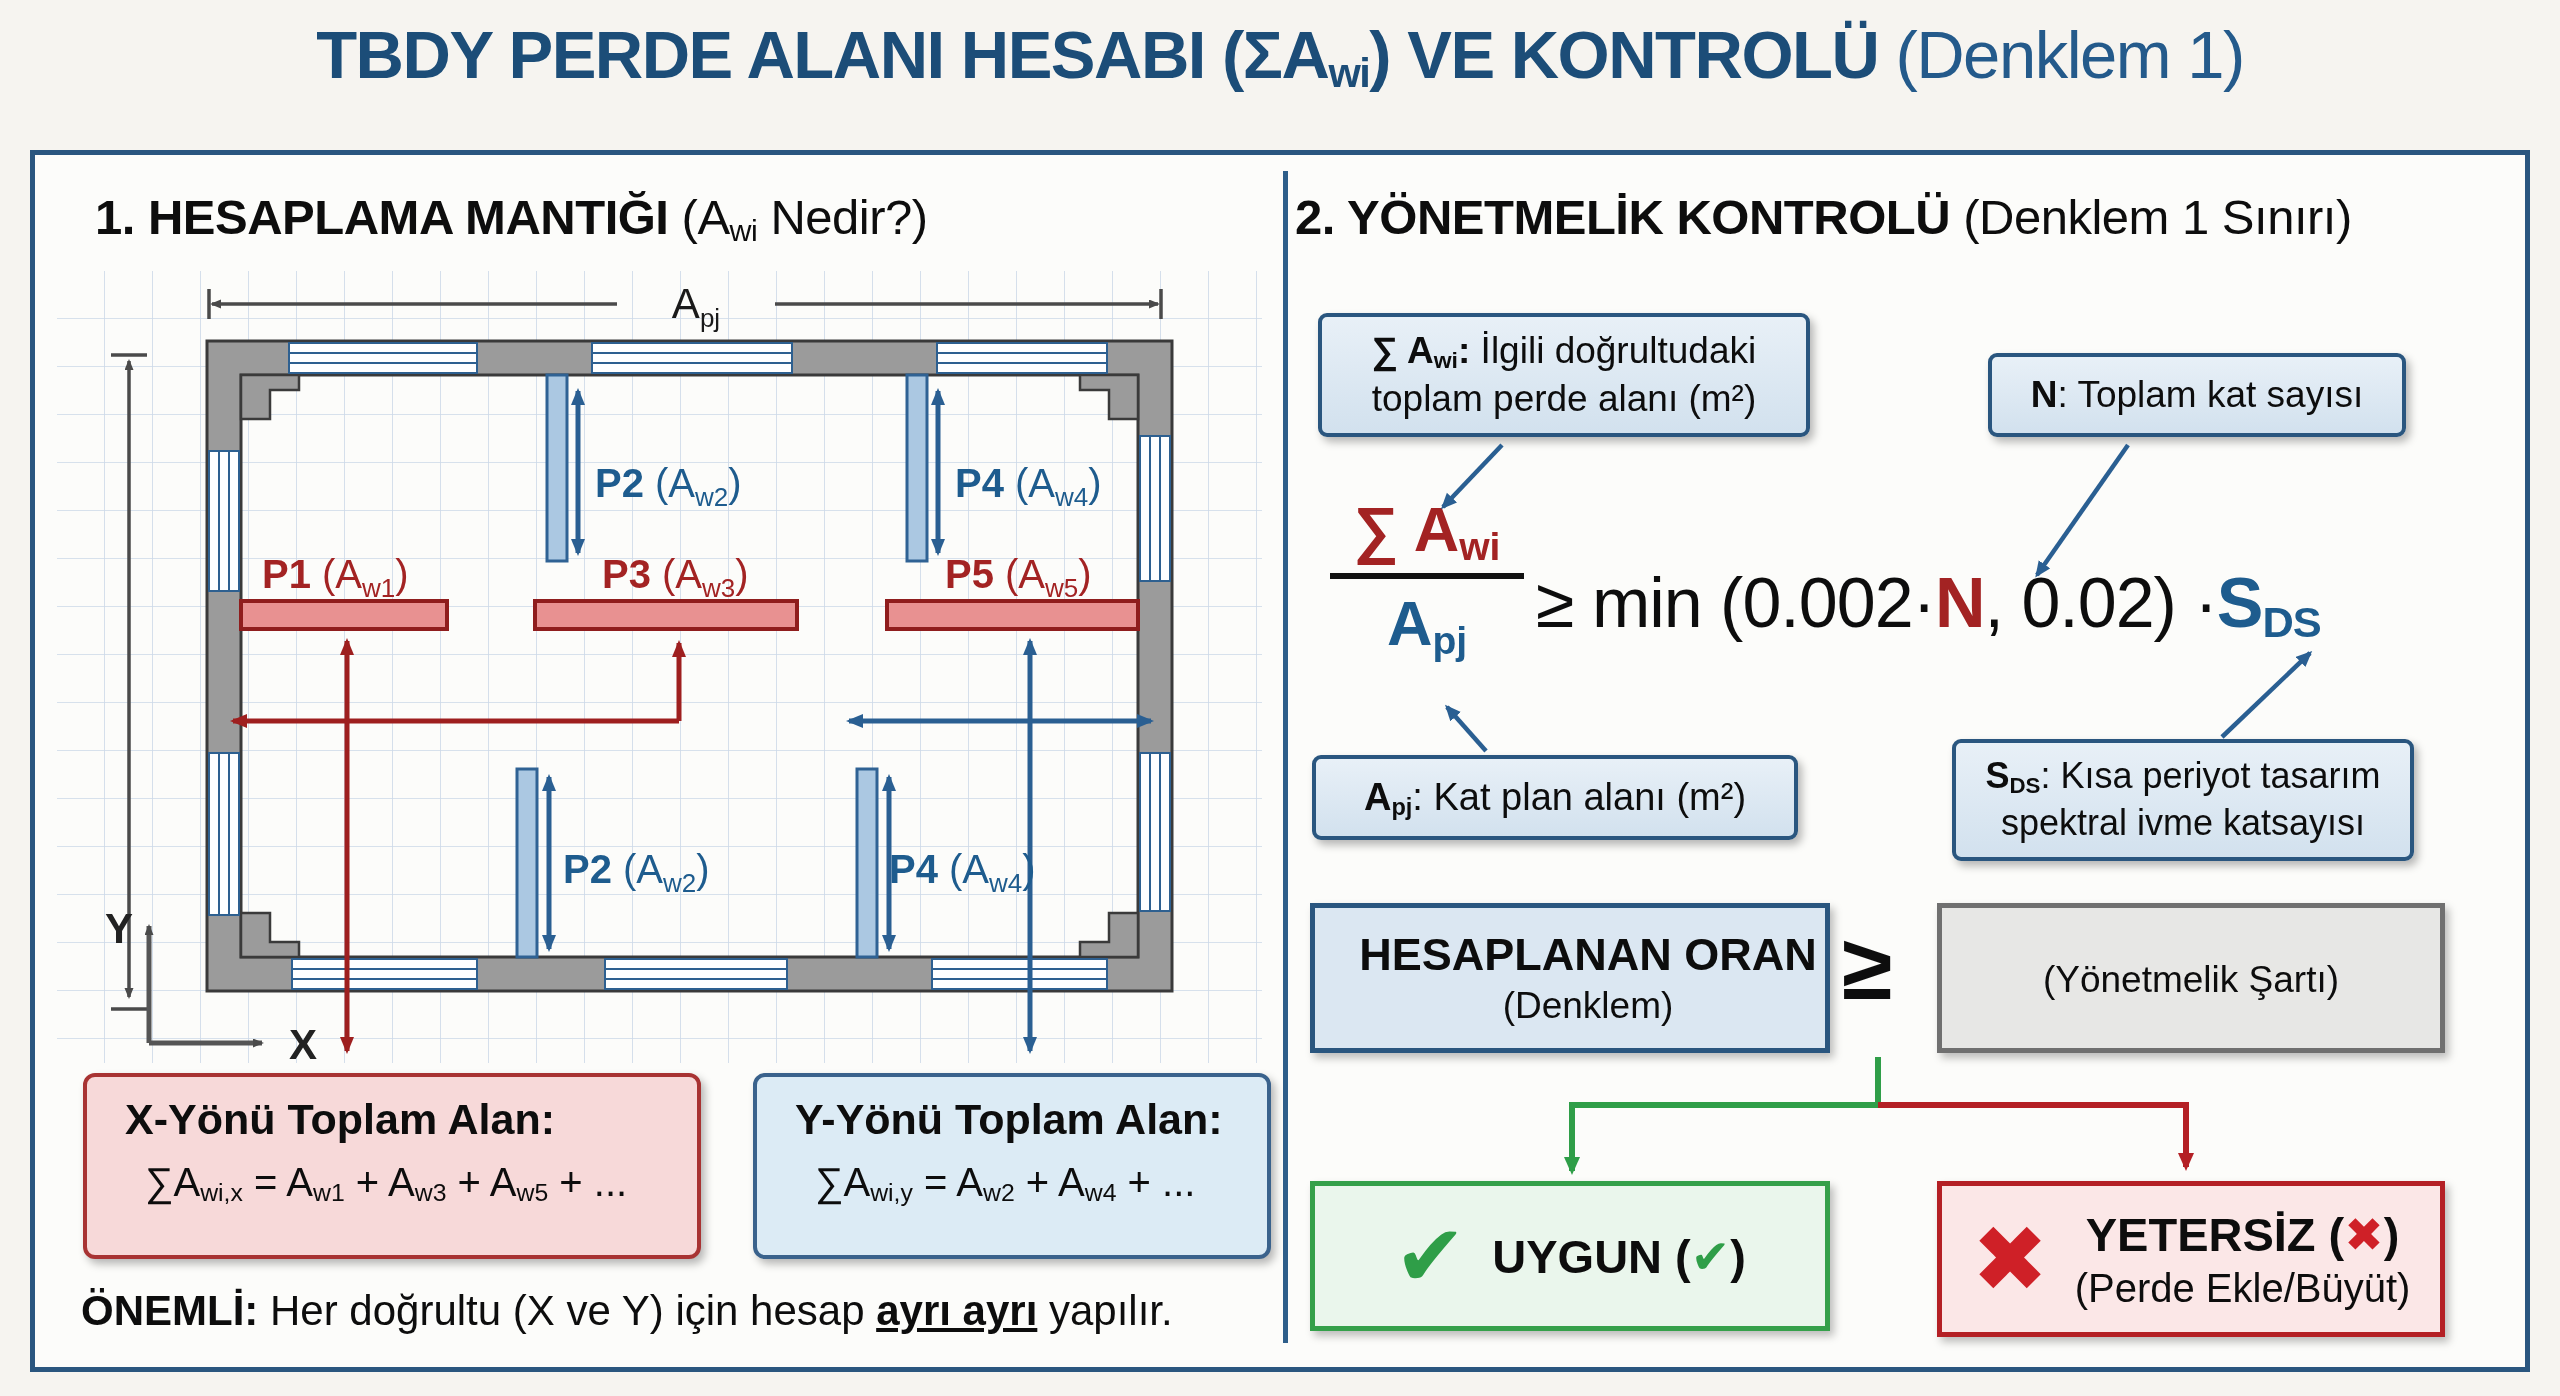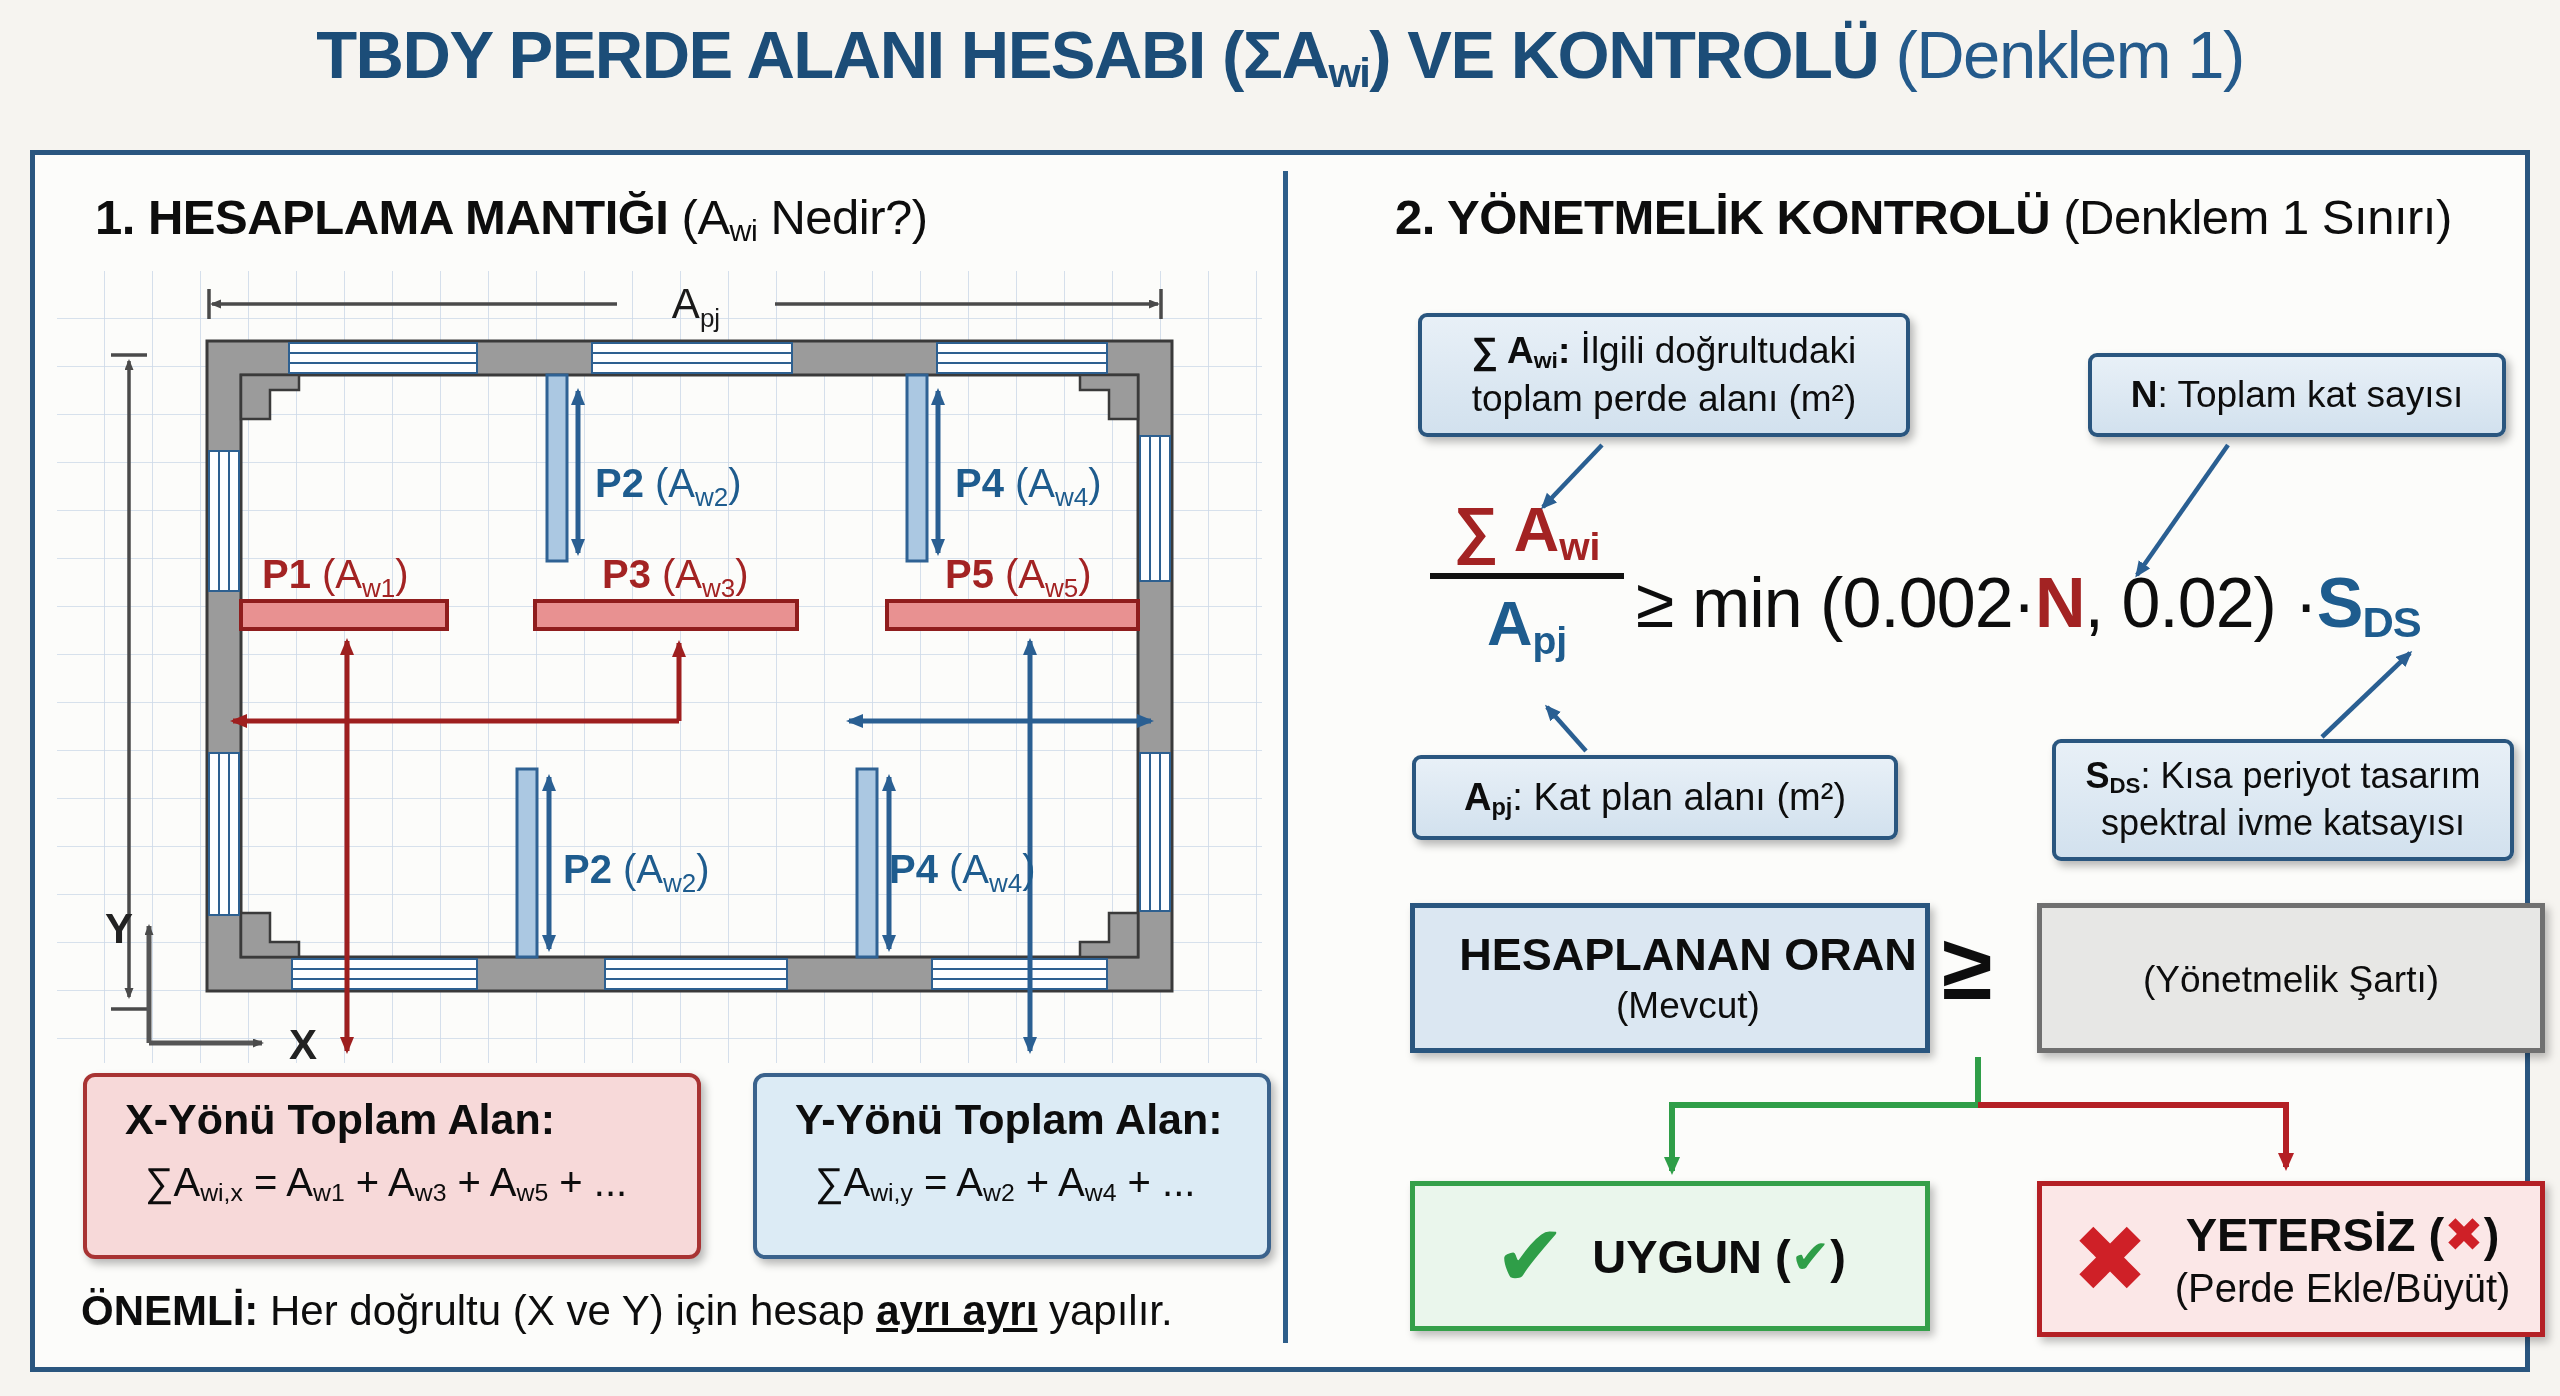--- a/index.html
+++ b/index.html
@@ -13,21 +13,21 @@
   
   .title{position:absolute;top:16px;left:0;width:100%;text-align:center;
     font-size:67px;font-weight:bold;color:#1c4d78;letter-spacing:-1.5px;white-space:nowrap;}
   .title .light{font-weight:normal;color:#245a8b;}
   
   .outer{position:absolute;left:30px;top:150px;width:2490px;height:1212px;
     background:#fcfcfa;border:5px solid #2a567f;}
   .divider{position:absolute;left:1248px;top:16px;height:1172px;width:5px;background:#2e5e8a;}
   .panel{position:absolute;top:0;height:1212px;}
   .panel-left{left:0;width:1248px;}
-  .panel-right{left:1305px;width:1099px;}
+  .panel-right{left:1205px;width:1099px;}
   .phead{position:absolute;font-size:49px;font-weight:bold;color:#0d0d0d;white-space:nowrap;letter-spacing:-0.5px;}
   .phead .norm{font-weight:normal;}
   
   .plan-svg{position:absolute;left:22px;top:116px;}
   .svgsub{font-size:26px;}
   
   .sumbox{position:absolute;border-radius:12px;box-shadow:4px 5px 8px rgba(0,0,0,.28);
     padding:18px 38px;box-sizing:border-box;}
   .sumbox .btitle{font-size:43px;font-weight:bold;color:#0d0d0d;margin-bottom:16px;}
   .sumbox .bformula{font-size:40px;color:#0d0d0d;white-space:nowrap;margin-left:20px;}
@@ -281,21 +281,21 @@
       <span class="bld">A</span><span class="bld sb">pj</span><span>: Kat plan alanı (m²)</span>
     </div>
 
     <div class="callout co-sds">
       <div><span class="bld">S</span><span class="bld sb">DS</span><span>: Kısa periyot tasarım</span></div>
       <div>spektral ivme katsayısı</div>
     </div>
 
     <div class="cmpbox cmp-left">
       <div class="t1">HESAPLANAN ORAN</div>
-      <div class="t2">(Mevcut)</div>
+      <div class="t2">(Denklem)</div>
     </div>
     <div class="cmp-op">≥</div>
     <div class="cmpbox cmp-right">
       <div class="t2">(Yönetmelik Şartı)</div>
     </div>
 
     <div class="resbox res-ok">
       <span class="bigcheck">✔</span>
       <span class="res-label"><span>UYGUN (</span><span class="g">✔</span><span>)</span></span>
     </div>

